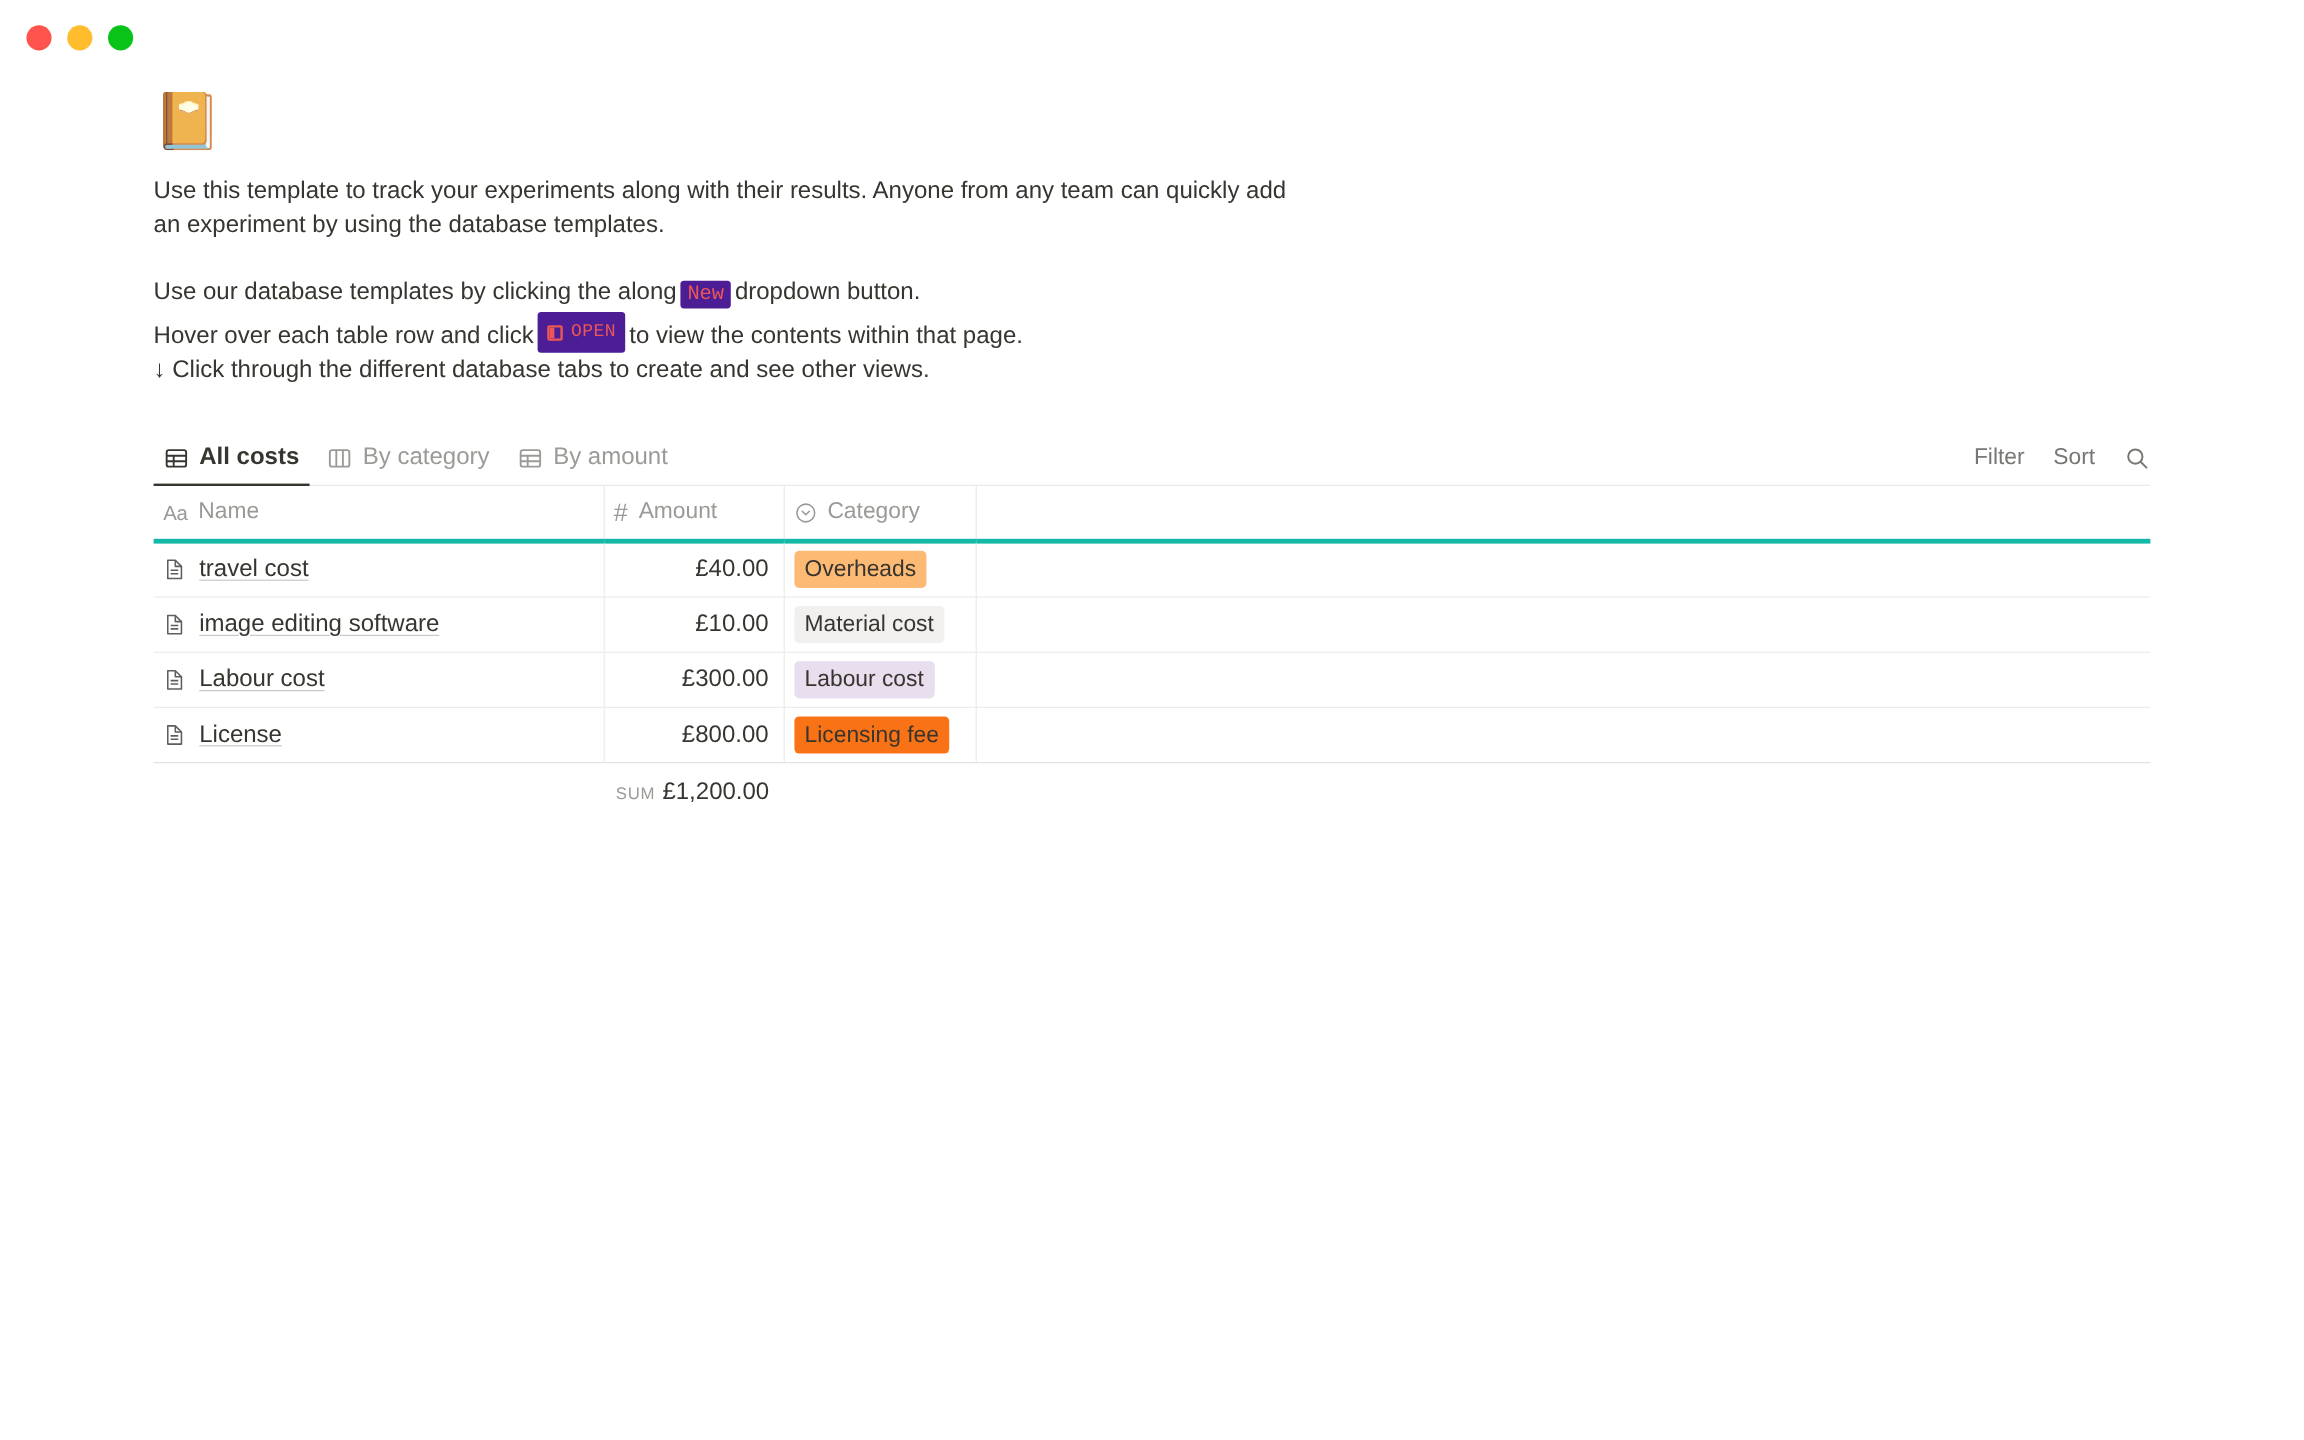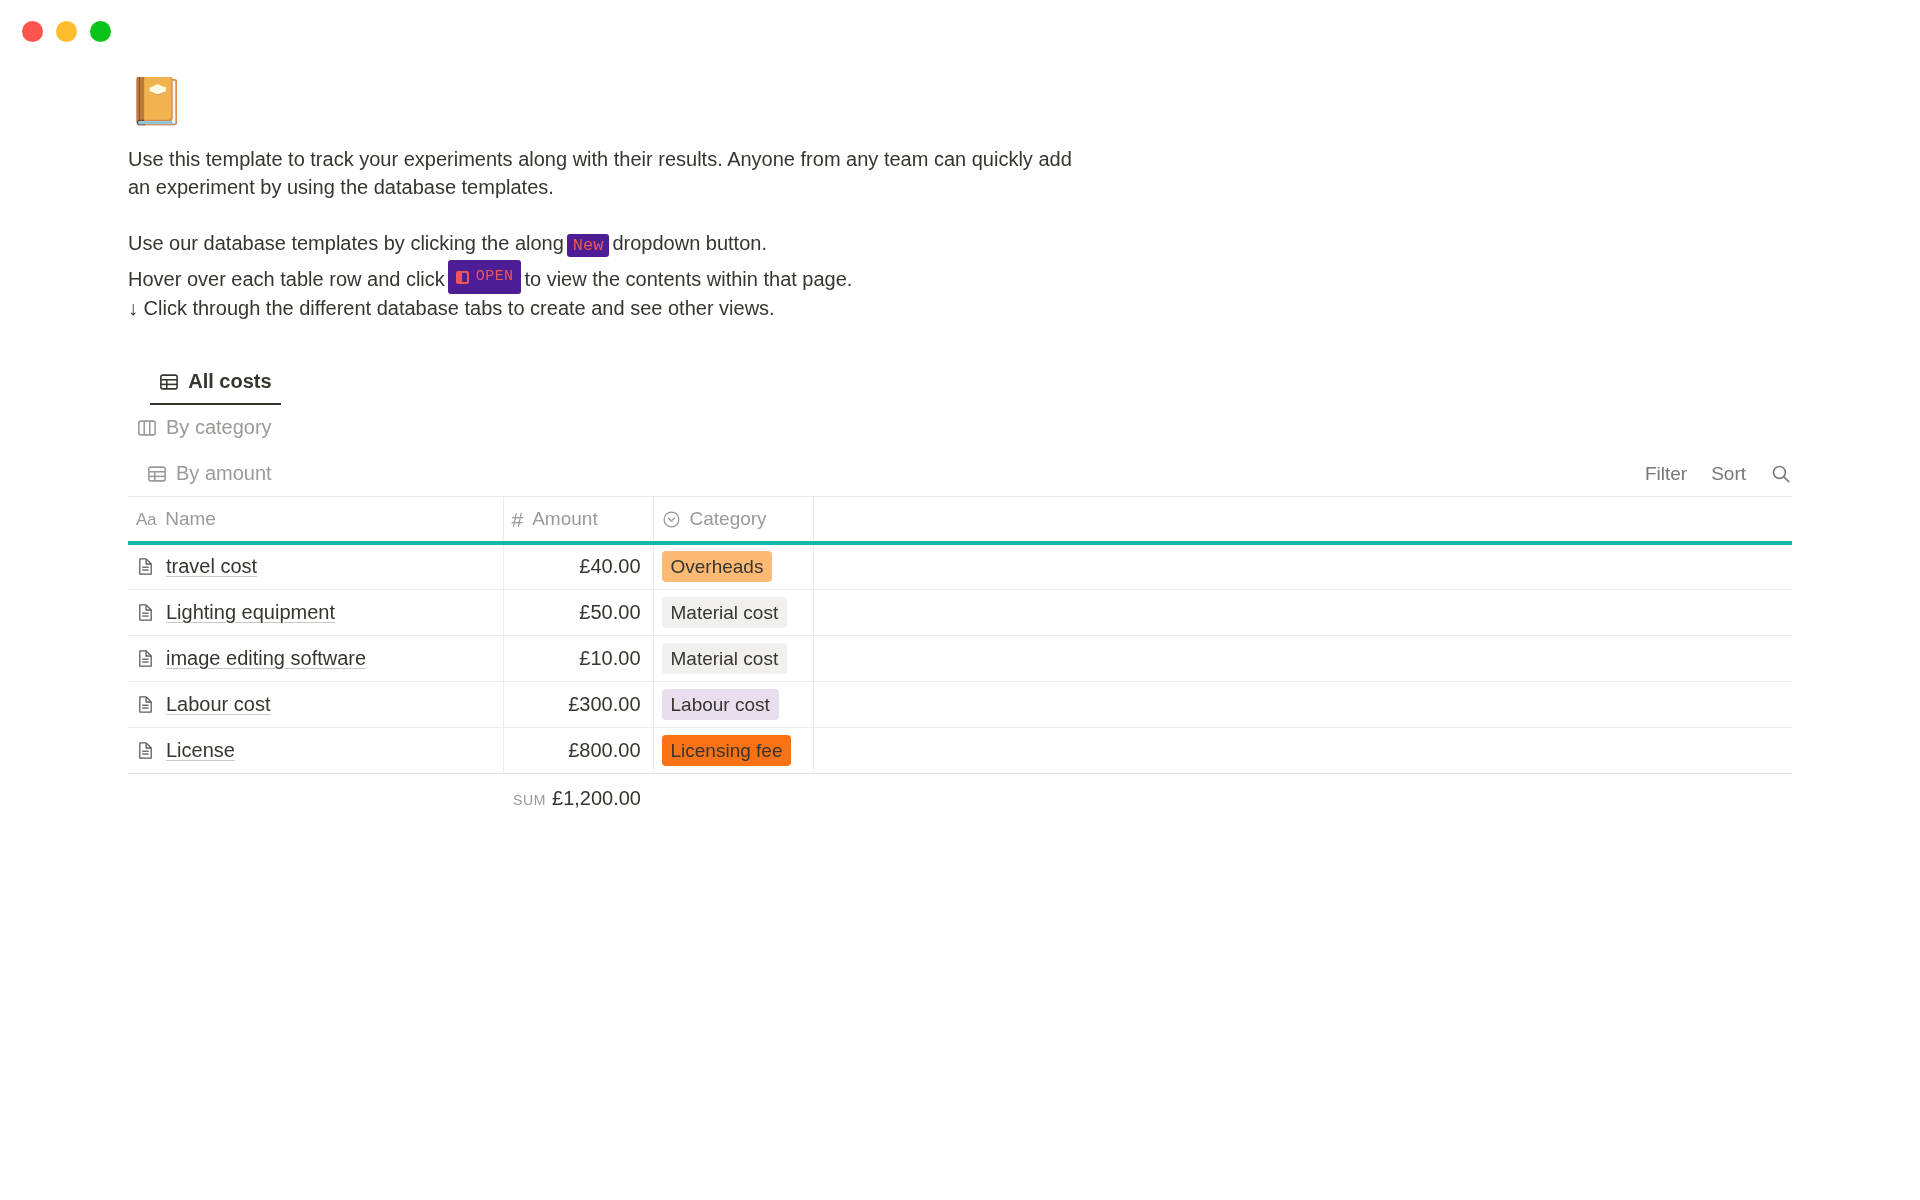--- a/index.html
+++ b/index.html
@@ -109,21 +109,21 @@
 
   
   .db-block { margin-top: 42px; padding-right: 128px; }
 
   .db-toolbar {
     display: flex;
     align-items: flex-end;
     justify-content: space-between;
     border-bottom: 1px solid #e9e9e7;
   }
-  .db-tabs { display: flex; align-items: flex-end; gap: 6px; flex-direction: column; }
+  .db-tabs { display: flex; align-items: flex-end; gap: 6px; }
   .db-tab {
     display: flex;
     align-items: center;
     gap: 9px;
     padding: 6px 9px 11px 9px;
     font-size: 20px;
     color: #9b9a97;
     cursor: pointer;
     position: relative;
     white-space: nowrap;
@@ -377,40 +377,20 @@
               <span class="name-link">travel cost</span>
             </div>
           </td>
           <td class="col-amount cell-amount">£40.00</td>
           <td class="col-category">
             <span class="pill" style="background:#fdba74">Overheads</span>
           </td>
           <td class="col-blank"></td>
         </tr>
 
-        <tr>
-          <td class="col-name">
-            <div class="cell-name">
-              <span class="page-icon">
-                <svg width="19" height="19" viewBox="0 0 16 16" fill="none" stroke="currentColor" stroke-width="1.1" stroke-linejoin="round">
-                  <path d="M3.2 1.6h5.3l4.3 4.3v8.5H3.2z"></path>
-                  <path d="M8.5 1.6v4.3h4.3"></path>
-                  <line x1="5.2" y1="8.6" x2="10.6" y2="8.6"></line>
-                  <line x1="5.2" y1="11" x2="10.6" y2="11"></line>
-                </svg>
-              </span>
-              <span class="name-link">Lighting equipment</span>
-            </div>
-          </td>
-          <td class="col-amount cell-amount">£50.00</td>
-          <td class="col-category">
-            <span class="pill" style="background:#f1f0ef">Material cost</span>
-          </td>
-          <td class="col-blank"></td>
-        </tr>
 
         <tr>
           <td class="col-name">
             <div class="cell-name">
               <span class="page-icon">
                 <svg width="19" height="19" viewBox="0 0 16 16" fill="none" stroke="currentColor" stroke-width="1.1" stroke-linejoin="round">
                   <path d="M3.2 1.6h5.3l4.3 4.3v8.5H3.2z"></path>
                   <path d="M8.5 1.6v4.3h4.3"></path>
                   <line x1="5.2" y1="8.6" x2="10.6" y2="8.6"></line>
                   <line x1="5.2" y1="11" x2="10.6" y2="11"></line>

